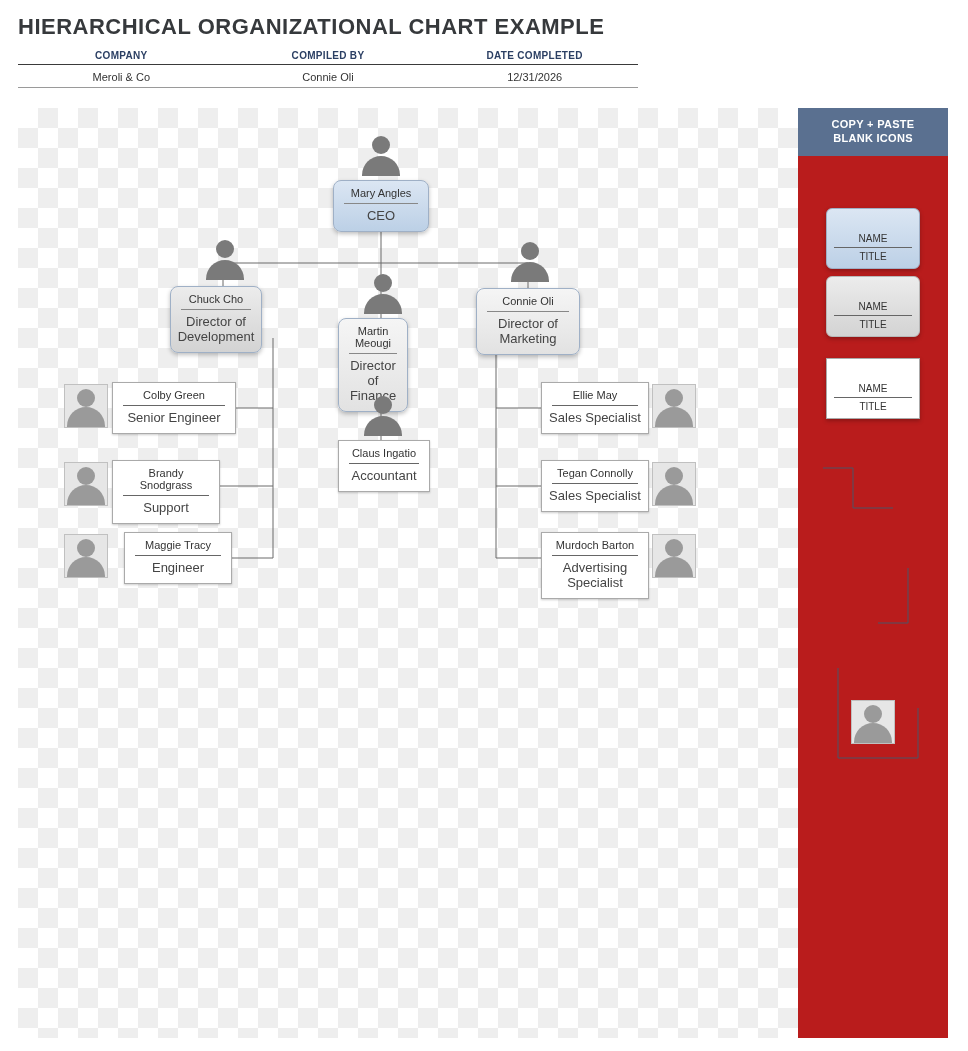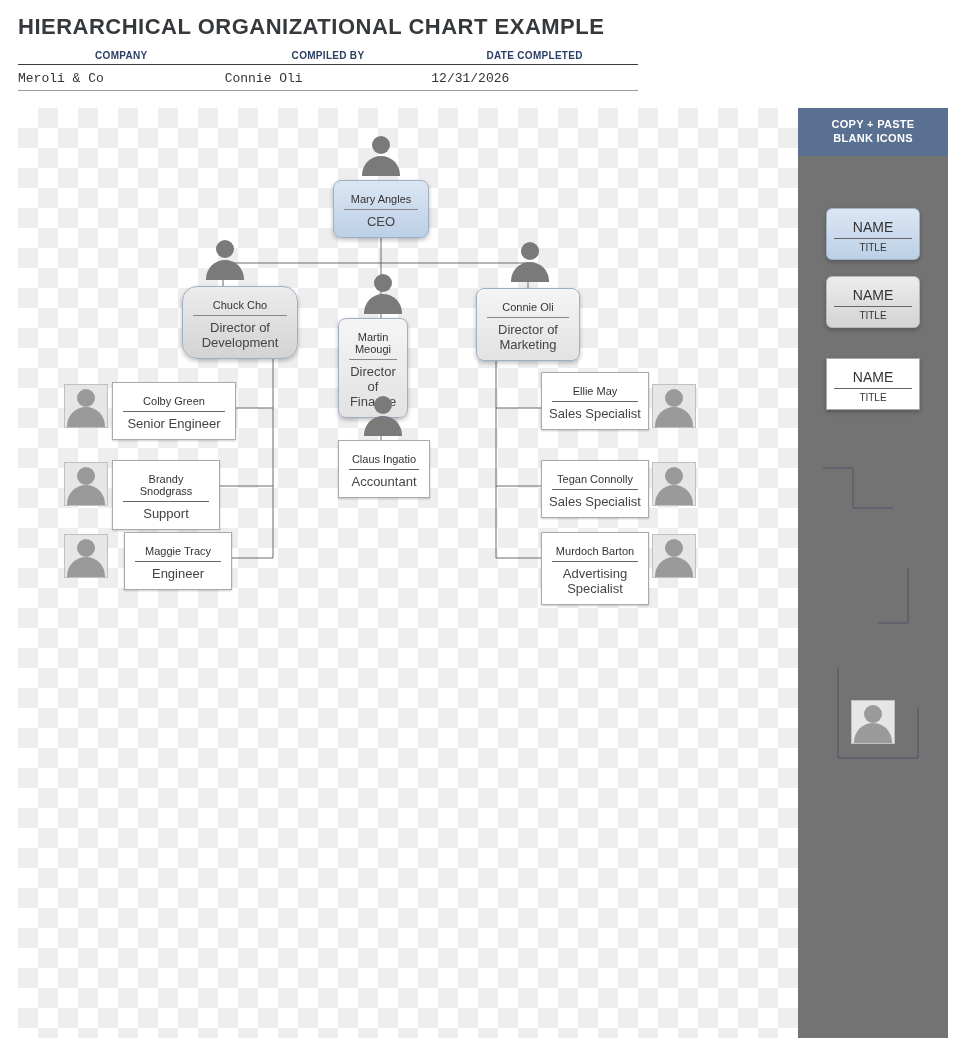--- a/index.html
+++ b/index.html
@@ -30,26 +30,25 @@
     color: #2b3f63;
     font-weight: 700;
     font-size: 10px;
     letter-spacing: .3px;
     border-bottom: 1px solid #3a3a3a;
     padding: 0 0 3px 0;
     text-align: center;
     width: 33%;
   }
   #meta-table td {
-    font-size: 13px;
+    font-size: 11px;
     color: #333;
     padding: 6px 0 4px 0;
     border-bottom: 1px solid #9a9a9a;
-    text-align: left;
-    font-family: Liberation Mono, monospace;
+    text-align: center;
   }
 
   
   #workspace {
     position: absolute;
     left: 18px;
     top: 108px;
     width: 930px;
     height: 930px;
     display: flex;
@@ -60,21 +59,21 @@
     background-image:
       linear-gradient(45deg,#eee 25%,transparent 25%),
       linear-gradient(-45deg,#eee 25%,transparent 25%),
       linear-gradient(45deg,transparent 75%,#eee 75%),
       linear-gradient(-45deg,transparent 75%,#eee 75%);
     background-size: 40px 40px;
     background-position: 0 0, 0 20px, 20px -20px, -20px 0px;
   }
   #sidebar {
     width: 150px;
-    background: #737373;
+    background: #b91c1c;
     position: relative;
   }
   #sidebar-header {
     background: #5a7090;
     color: #fff;
     font-size: 11px;
     font-weight: 700;
     text-align: center;
     line-height: 1.25;
     padding: 10px 8px;
@@ -117,21 +116,21 @@
   .avatar.boxed::after  { background:#9a9a9a; }
 
   
   .node {
     position: absolute;
     border-radius: 8px;
     border: 1px solid #9fb0c6;
     box-shadow: 0 2px 4px rgba(0,0,0,0.25);
     text-align: center;
     font-size: 11px;
-    padding: 12px 6px 8px 6px;
+    padding: 6px 6px 8px 6px;
     background: #fff;
   }
   .node .name {
     font-size: 11px;
     padding-bottom: 4px;
     border-bottom: 1px solid #888;
     margin: 0 4px 4px 4px;
   }
   .node .title {
     font-size: 13px;
@@ -158,21 +157,21 @@
     position: absolute;
     left: 50%;
     transform: translateX(-50%);
     width: 94px;
     border-radius: 6px;
     box-shadow: 0 2px 4px rgba(0,0,0,.25);
     text-align: center;
     font-size: 10px;
     padding: 6px 4px;
   }
-  .sample .sname { font-size:14px; padding-bottom:3px; border-bottom:1px solid #666; margin:4px 3px 3px 3px; }
+  .sample .sname { font-size:10px; padding-bottom:3px; border-bottom:1px solid #666; margin:18px 3px 3px 3px; }
   .sample.blue  { background:linear-gradient(#dbe6f3,#bcd0e6); border:1px solid #9fb0c6; }
   .sample.grey  { background:linear-gradient(#ececec,#d3d3d3); border:1px solid #b8b8b8; }
   .sample.white { background:#fff; border:1px solid #aaa; border-radius:0; }
 
 </style>
 </head>
 <body>
 
 <div id="page-title">HIERARCHICAL ORGANIZATIONAL CHART EXAMPLE</div>
 
@@ -216,21 +215,21 @@
       <line x1="478" y1="450" x2="525" y2="450"></line>
     </svg>
 
     <div class="avatar" style="position:absolute;left:341px;top:24px;"></div>
     <div class="node blue" style="left:315px;top:72px;width:96px;">
       <div class="name">Mary Angles</div>
       <div class="title">CEO</div>
     </div>
 
     <div class="avatar" style="position:absolute;left:185px;top:128px;"></div>
-    <div class="node grey1" style="left:164px;top:178px;width:116px;border-radius:15px;">
+    <div class="node grey1" style="left:152px;top:178px;width:92px;">
       <div class="name">Chuck Cho</div>
       <div class="title">Director of Development</div>
     </div>
 
     <div class="avatar" style="position:absolute;left:343px;top:162px;"></div>
     <div class="node grey2" style="left:320px;top:210px;width:70px;">
       <div class="name">Martin Meougi</div>
       <div class="title">Director of Finance</div>
     </div>
 
@@ -257,21 +256,21 @@
       <div class="name">Maggie Tracy</div>
       <div class="title">Engineer</div>
     </div>
 
     <div class="avatar" style="position:absolute;left:343px;top:284px;"></div>
     <div class="node white" style="left:320px;top:332px;width:92px;">
       <div class="name">Claus Ingatio</div>
       <div class="title">Accountant</div>
     </div>
 
-    <div class="node white" style="left:523px;top:264px;width:108px;">
+    <div class="node white" style="left:523px;top:274px;width:108px;">
       <div class="name">Ellie May</div>
       <div class="title">Sales Specialist</div>
     </div>
     <div class="avatar boxed" style="position:absolute;left:634px;top:276px;"></div>
 
     <div class="node white" style="left:523px;top:352px;width:108px;">
       <div class="name">Tegan Connolly</div>
       <div class="title">Sales Specialist</div>
     </div>
     <div class="avatar boxed" style="position:absolute;left:634px;top:354px;"></div>

